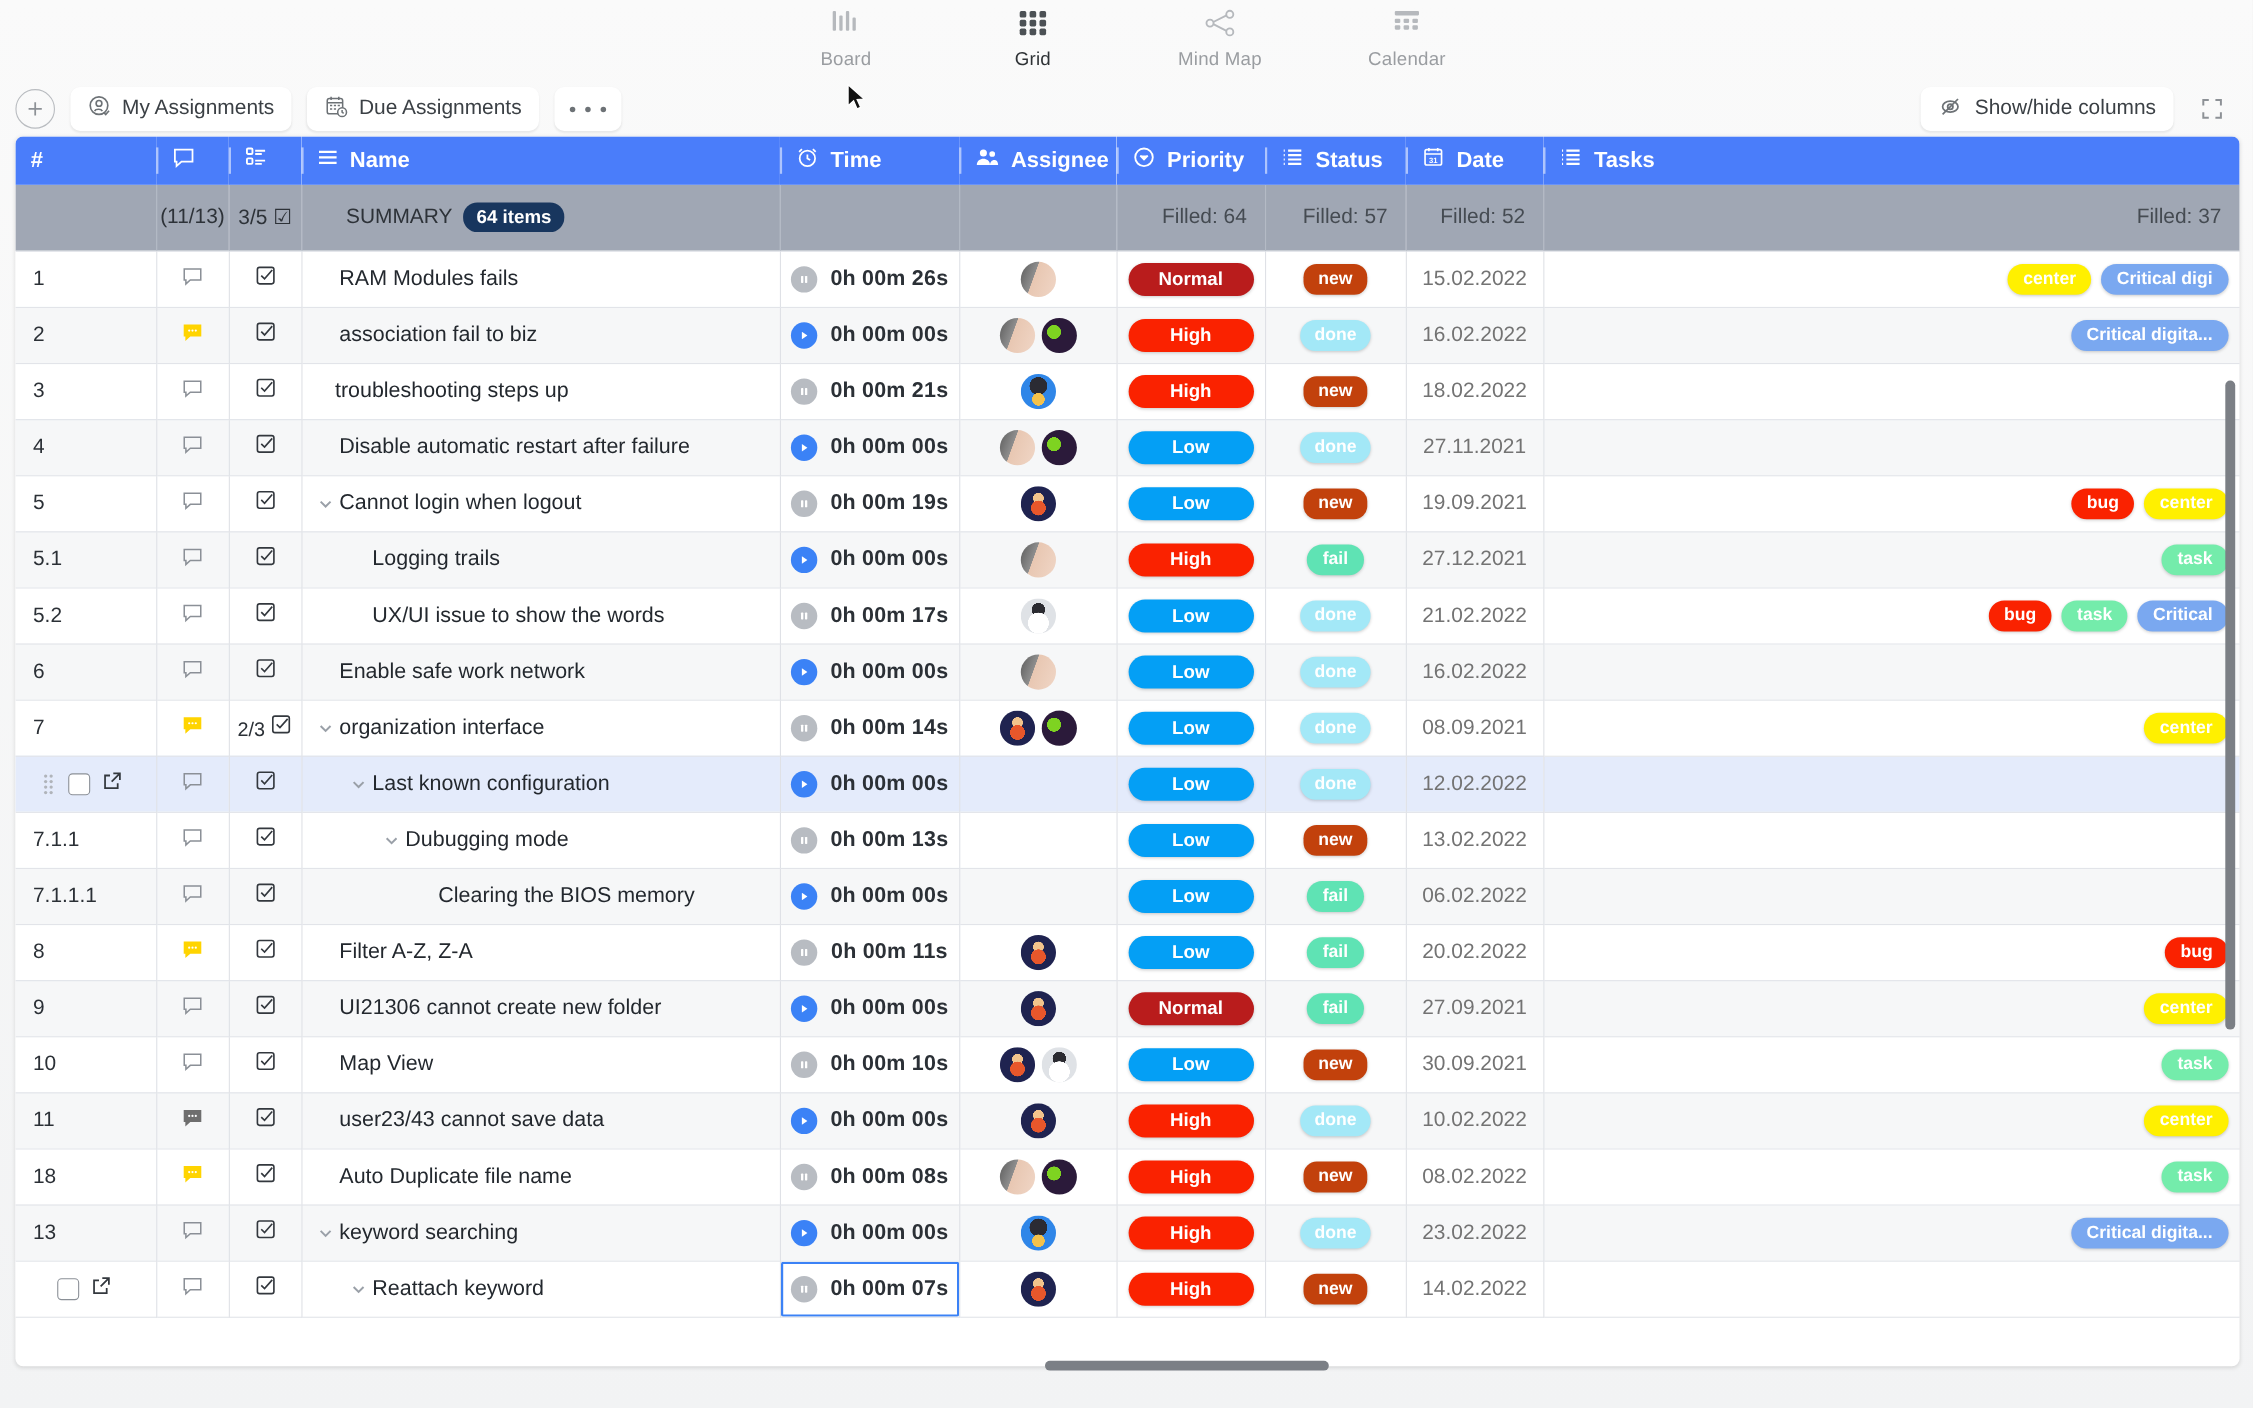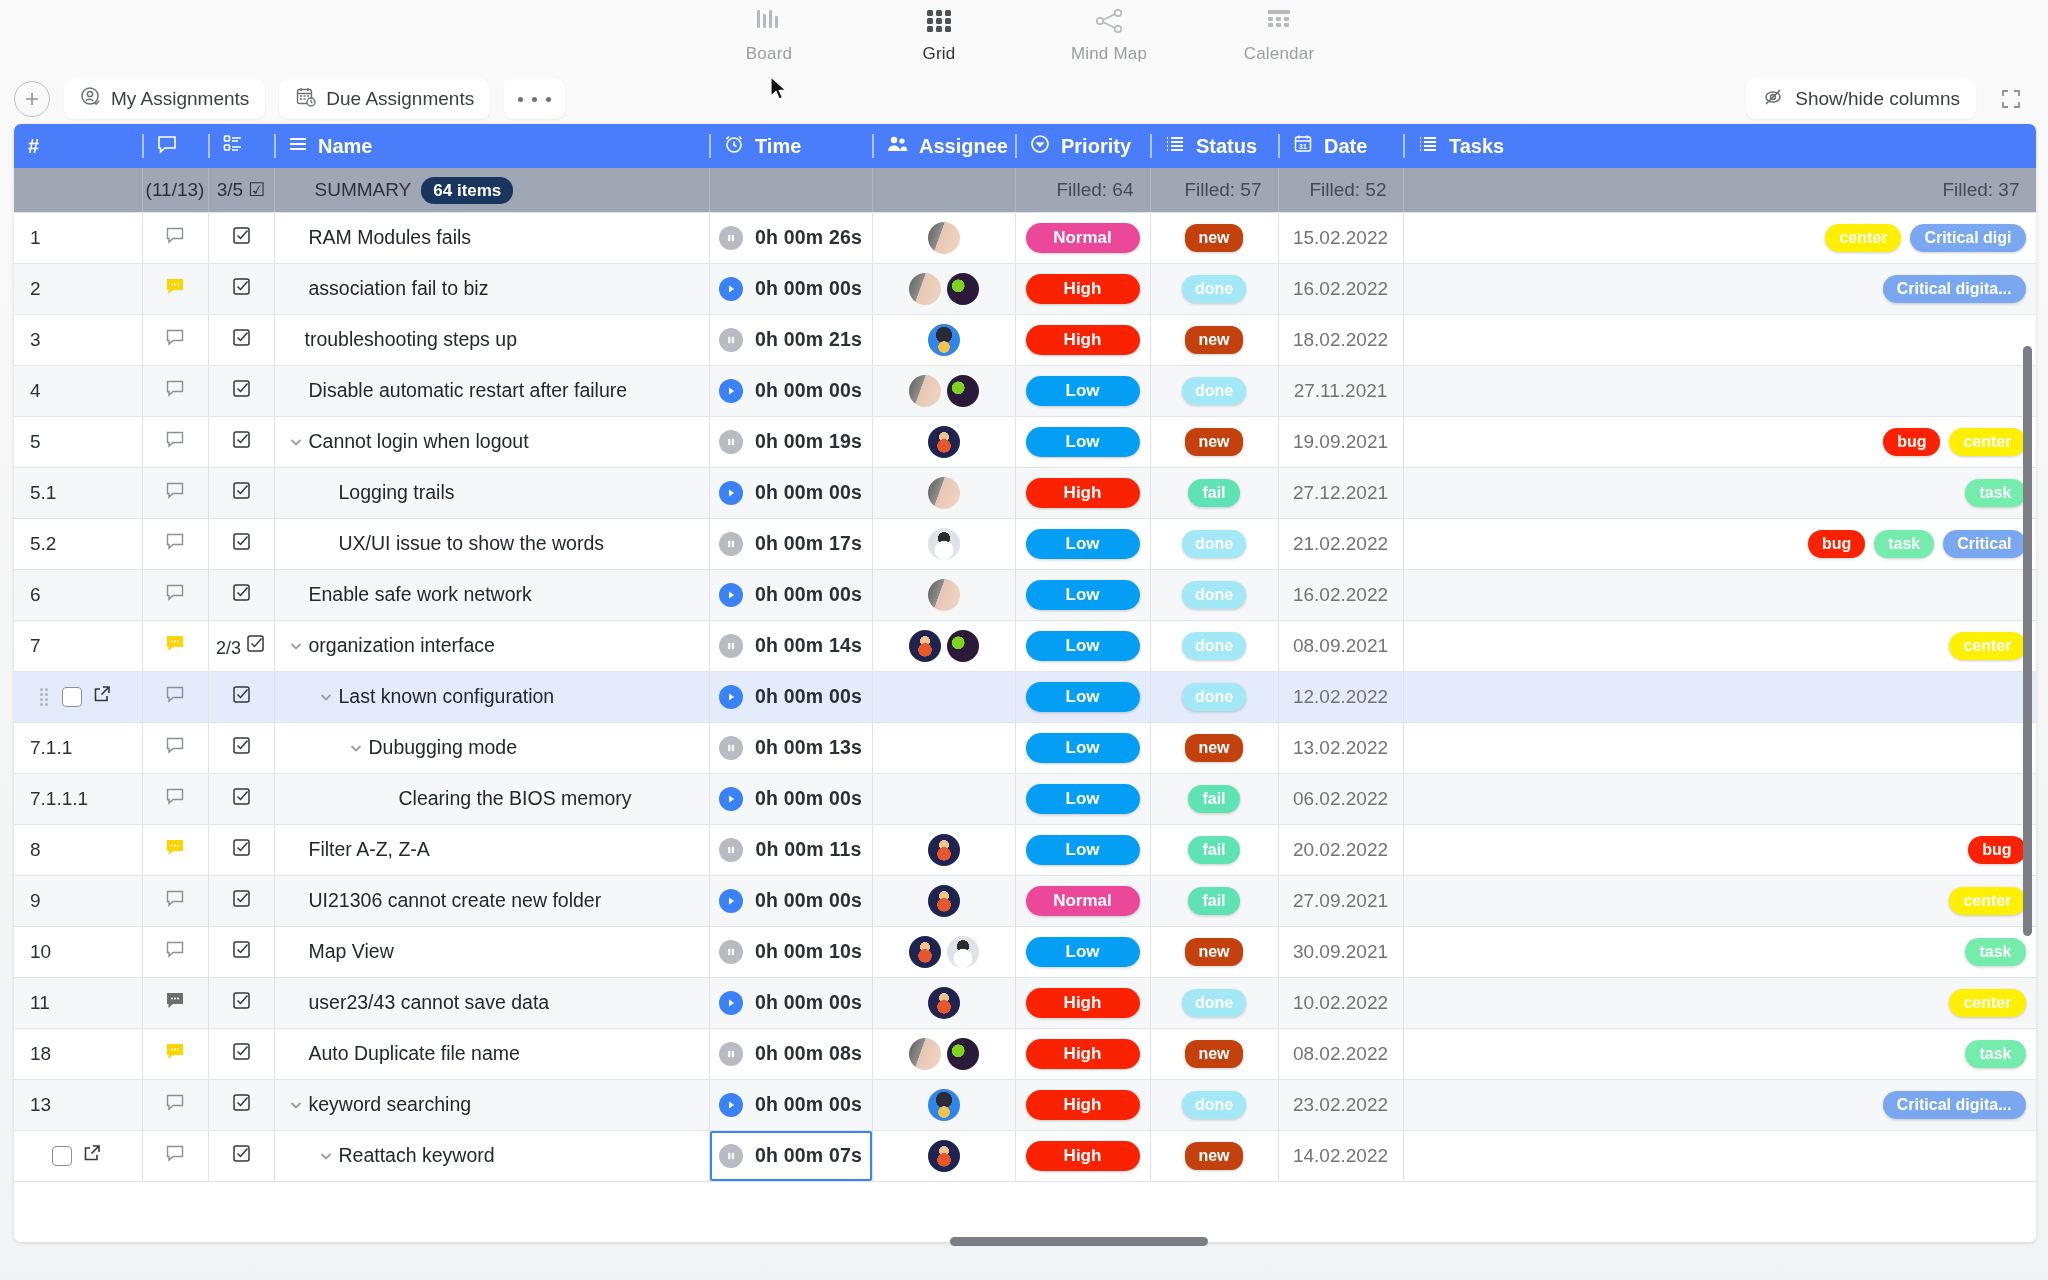--- a/index.html
+++ b/index.html
@@ -36,21 +36,21 @@
   .gridwrap { position: absolute; top: 124px; left: 14px; width: 2022px; height: 1118px; background: #fff; border-radius: 7px; box-shadow: 0 1px 4px rgba(0,0,0,.12); overflow: hidden; }
   table.grid { border-collapse: collapse; table-layout: fixed; width: 2022px; }
 
   thead th {
     background: #4a7dfa; color: #fff; font-size: 20px; font-weight: bold; height: 44px;
     text-align: left; padding: 0 0 0 0; position: relative; white-space: nowrap;
   }
   thead th .hwrap { display: flex; align-items: center; gap: 10px; padding-left: 14px; }
   thead th .sep { position: absolute; left: 0; top: 10px; bottom: 10px; width: 1.5px; background: rgba(255,255,255,.55); }
 
-  tr.summary td { background: #a0a7b4; height: 44px; font-size: 19px; color: #2d3238; border-right: 1px solid #b4bac5; }
+  tr.summary td { background: #a0a7b4; height: 60px; font-size: 19px; color: #2d3238; border-right: 1px solid #b4bac5; }
   tr.summary td.right { text-align: right; padding-right: 16px; color: #454b52; }
   tr.summary td.ctr { text-align: center; }
   .summary-badge { background: #18365e; color: #fff; font-size: 17px; font-weight: bold; border-radius: 13px; padding: 4px 12px; margin-left: 10px; }
 
   tbody td { height: 50px; border-right: 1px solid #dfe1e6; border-bottom: 1px solid #e2e4e9; font-size: 19px; color: #2b3036; background: #fff; padding: 0; vertical-align: middle; }
   tbody tr.alt td { background: #f6f7f8; }
   tbody tr.sel td { background: #e4ebfb; }
   tbody tr.sel td.numcell { background: #e4ebfb; }
 
   td.numcell { padding-left: 16px; }
@@ -72,21 +72,21 @@
   .av.a1 { background: linear-gradient(110deg,#5c5c5c 0%,#8e8e8e 38%,#e8c7b2 39%,#f0d6c6 100%); }
   .av.a2 { background: radial-gradient(circle at 35% 40%, #7ed321 0 22%, #2b1a3a 23%), radial-gradient(circle at 70% 65%, #a3e635 0 18%, #1b0f2a 19%); background-color:#1b0f2a; }
   .av.a3 { background: radial-gradient(circle at 50% 72%, #f5c24b 0 20%, transparent 21%), radial-gradient(circle at 50% 34%, #2b2b33 0 30%, transparent 31%), #2f86e8; }
   .av.a4 { background: radial-gradient(circle at 50% 62%, #e8572b 0 26%, transparent 27%), radial-gradient(circle at 50% 34%, #f2c48c 0 18%, transparent 19%), #1f2350; }
   .av.a5 { background: radial-gradient(circle at 50% 70%, #ffffff 0 34%, transparent 35%), radial-gradient(circle at 50% 32%, #2a2a30 0 22%, transparent 23%), #dfe2e6; }
 
   .pill { display: inline-flex; align-items: center; justify-content: center; color: #fff; font-weight: bold; border-radius: 20px; box-shadow: 0 1px 3px rgba(0,0,0,.2); }
   .prio { width: 114px; height: 30px; font-size: 17px; }
   .prio.high { background: #fa2200; }
   .prio.low  { background: #049ff5; }
-  .prio.normal { background: #ec4899; }
+  .prio.normal { background: #b91c1c; }
   .cellctr { display: flex; align-items: center; justify-content: center; }
 
   .status { min-width: 52px; height: 28px; font-size: 16px; padding: 0 13px; }
   .status.new { background: #c2410c; border-radius: 12px; }
   .status.done { background: #a3e8f7; }
   .status.fail { background: #5fe3b4; }
 
   td.date { text-align: center; font-size: 19px; color: #737373; }
 
   td.tasks { padding: 0; overflow: hidden; }

